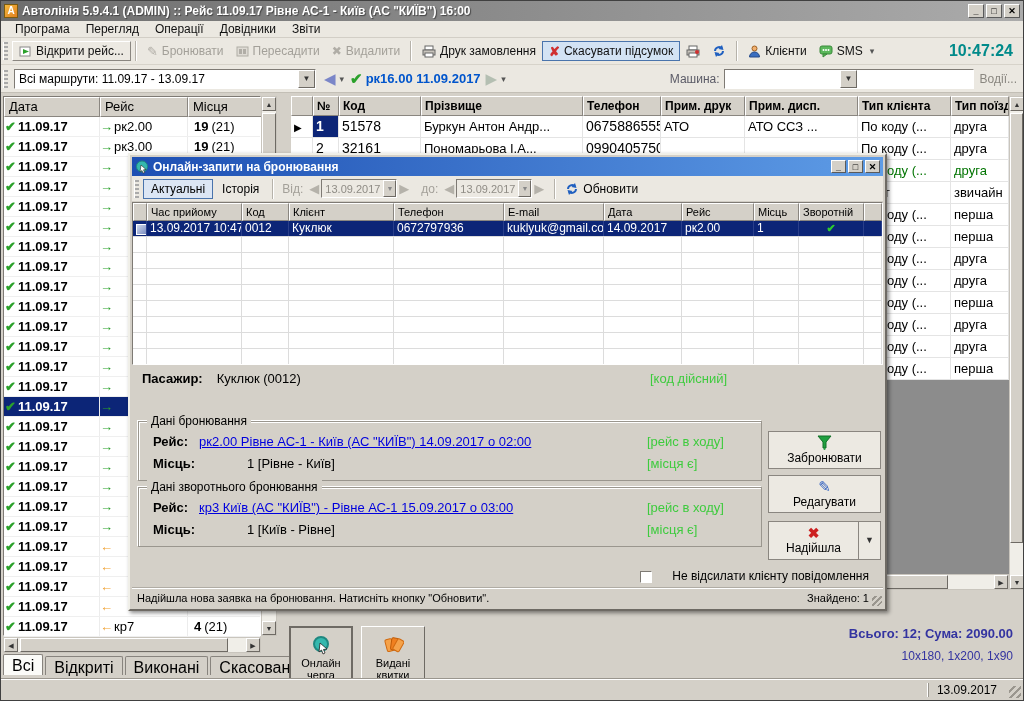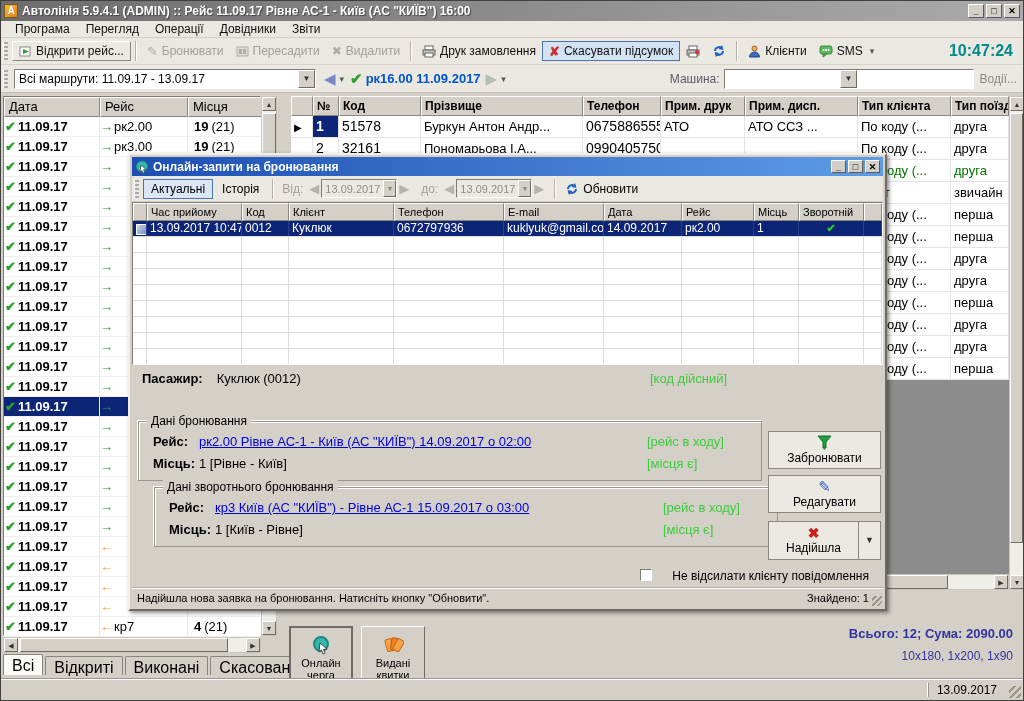--- a/index.html
+++ b/index.html
@@ -126,36 +126,36 @@
   .d-row.selected>div{border-right-color:#2a3f8a;}
   .d-row .dret{text-align:center;color:#2ecb2e;font-weight:bold;font-size:11px;}
   .d-row.selected .dsel::after{content:"";display:block;width:9px;height:9px;margin:3px auto 0;background:linear-gradient(135deg,#cfd8ec,#7a8cc0);border:1px solid #fff;}
 
   .dpass{position:absolute;left:12px;top:216px;font-size:13px;display:flex;}
   .dpass .plab{font-weight:bold;margin-right:14px;}
   .gtag{color:#3ecb3e;font-size:13px;}
   .dpass .gtag{position:absolute;left:508px;top:0;white-space:nowrap;}
 
   .grp{position:absolute;left:8px;width:624px;height:60px;border:1px solid #9a968e;box-shadow:1px 1px 0 #fff inset, -1px -1px 0 #fff;}
-  .grp1{top:266px;} .grp2{top:332px;margin-left:16px;}
+  .grp1{top:266px;} .grp2{top:332px;}
   .grp .glegend{position:absolute;left:8px;top:-8px;background:#d4d0c8;padding:0 4px;font-size:12px;}
   .grow{position:absolute;left:14px;right:8px;display:flex;align-items:center;font-size:13px;white-space:nowrap;}
-  .grow.r1{top:12px;} .grow.r2{top:34px;}
+  .grow.r1{top:12px;} .grow.r2{top:34px;gap:48px;}
   .grow .glab{font-weight:bold;width:46px;}
   .grow a{color:#0000dd;text-decoration:underline;}
   .grow .gtag{position:absolute;left:494px;}
 
   .dbtn{position:absolute;left:638px;width:113px;background:#ece9e2;border:1px solid #8a8680;display:flex;flex-direction:column;align-items:center;justify-content:center;font-size:12px;gap:1px;}
   .dbtn .bico{font-size:14px;line-height:14px;}
   .btn-book{top:276px;height:38px;}
   .btn-edit{top:320px;height:38px;}
   .btn-reject{top:366px;height:39px;width:91px;}
   .reject-dd{position:absolute;left:729px;top:366px;width:22px;height:39px;background:#ece9e2;border:1px solid #8a8680;border-left:none;text-align:center;line-height:37px;font-size:9px;color:#333;}
 
-  .dcheck{position:absolute;right:16px;top:414px;display:flex;align-items:flex-start;gap:20px;font-size:12px;}
+  .dcheck{position:absolute;right:16px;top:414px;display:flex;align-items:flex-end;gap:20px;font-size:12px;}
   .cbox{width:12px;height:12px;background:#fff;border:1px solid;border-color:#7e7a74 #fff #fff #7e7a74;}
 
   .dstatus{position:absolute;left:2px;right:2px;bottom:2px;height:19px;background:#d4d0c8;border-top:1px solid #fff;box-shadow:0 -1px 0 #b0aca4;display:flex;align-items:center;font-size:11px;}
   .dstatus .smsg{padding-left:5px;flex:1;}
   .dstatus .sfound{padding-right:14px;}
   .dgrip{position:absolute;right:1px;bottom:1px;width:10px;height:10px;background:repeating-linear-gradient(135deg,transparent 0 2px,#9a968e 2px 4px);}
 
   svg{display:block;}
 </style>
 </head>

